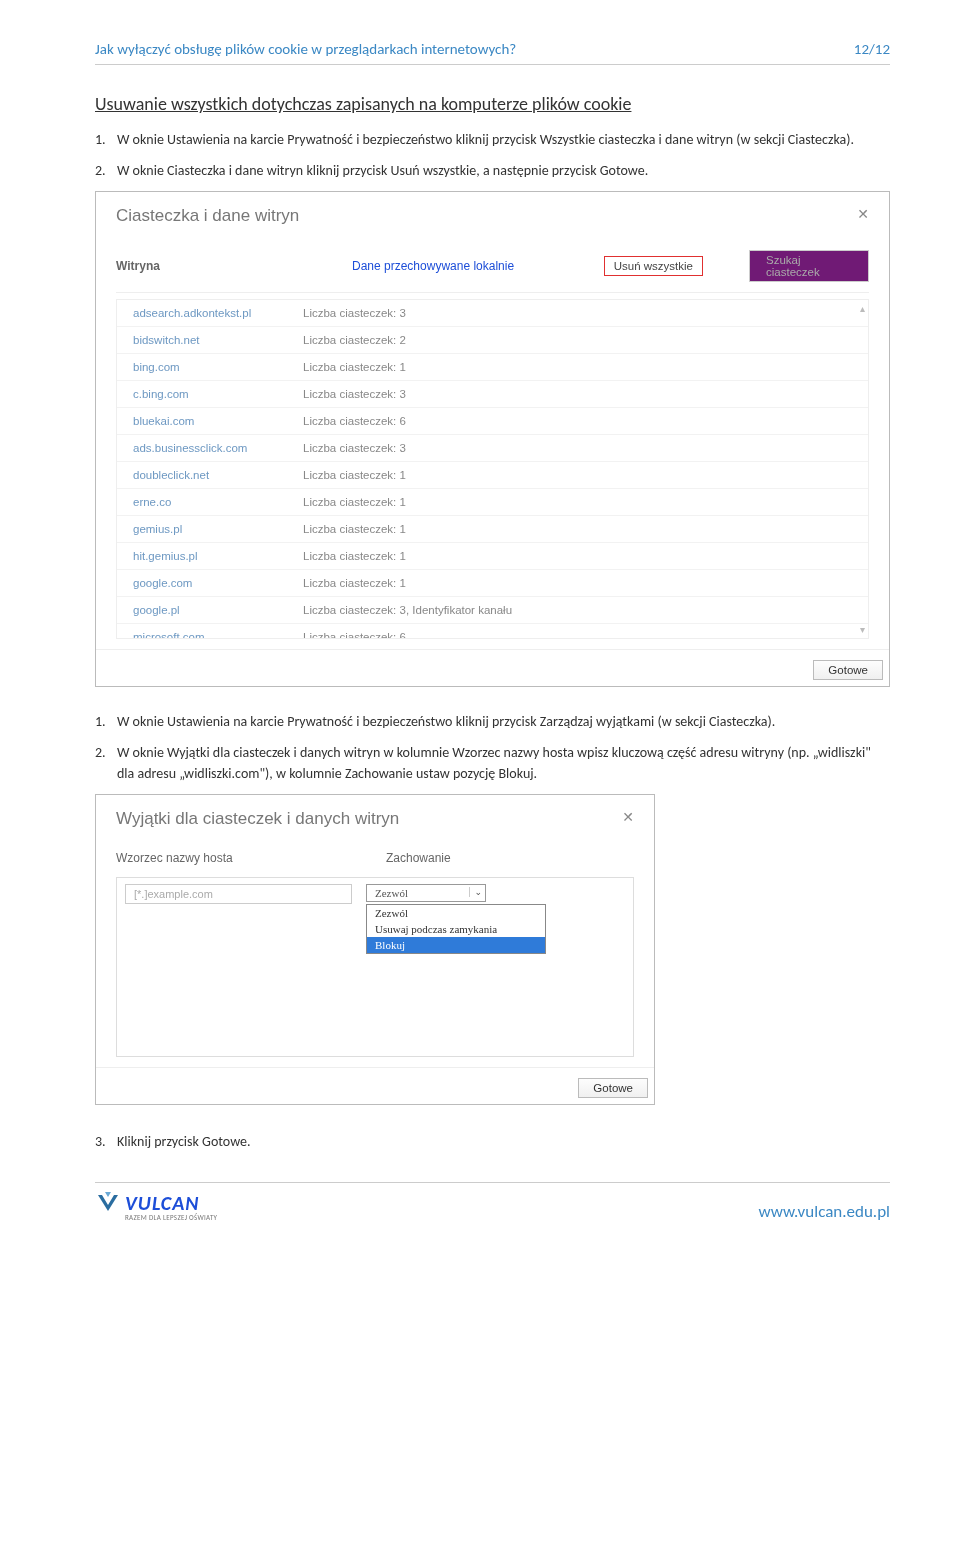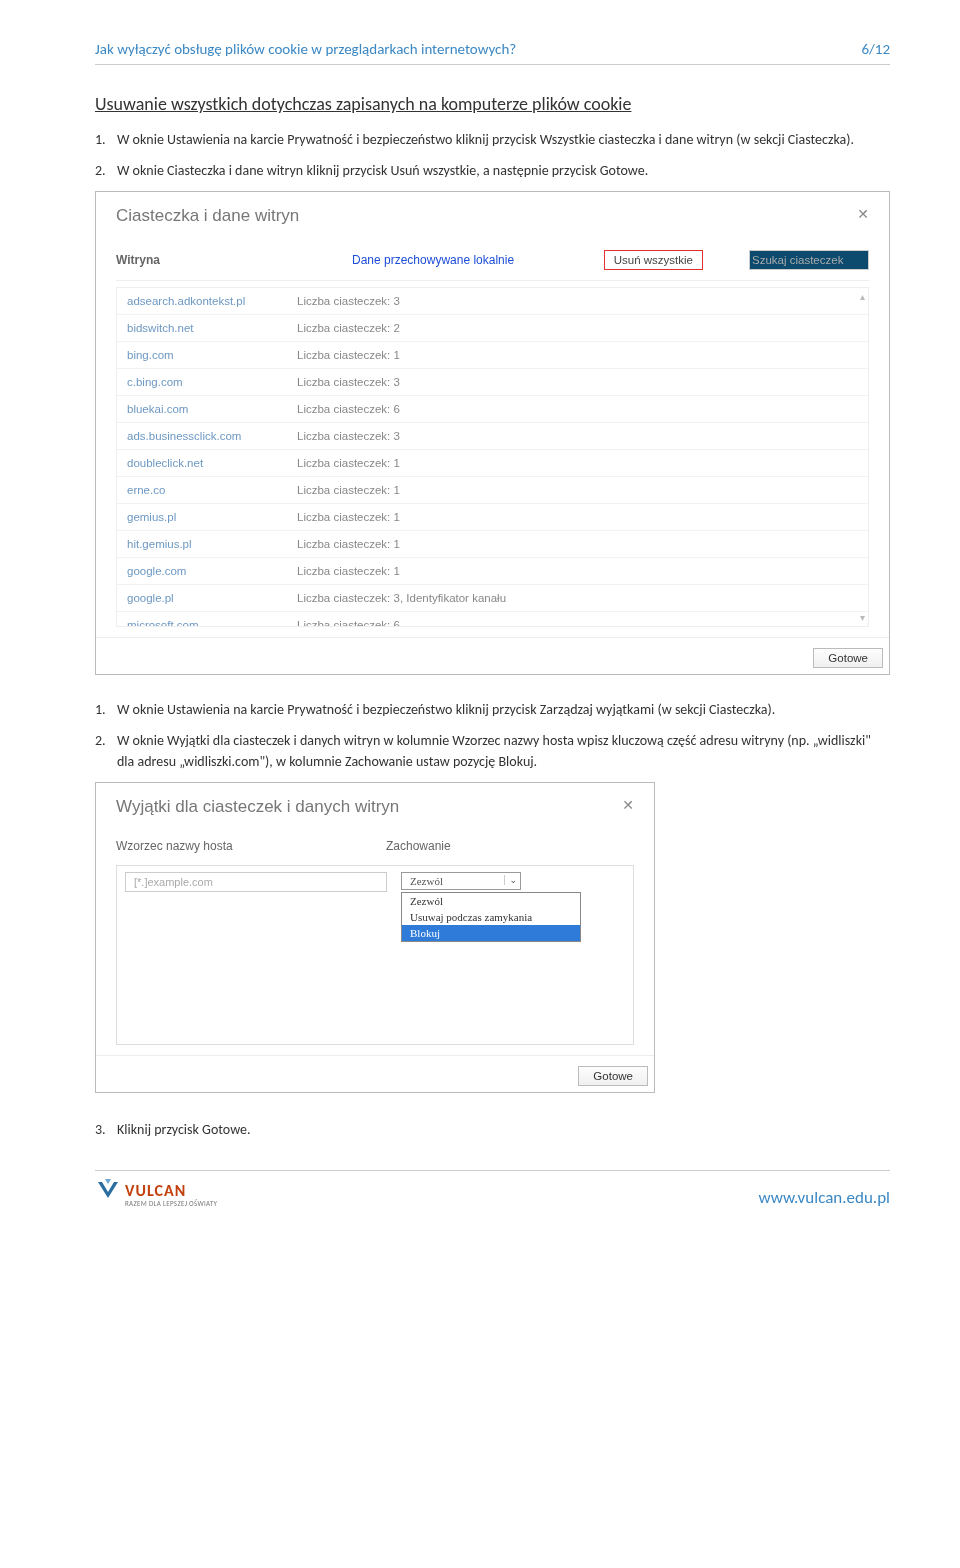--- a/index.html
+++ b/index.html
@@ -66,41 +66,41 @@
   .btn-outline {
     border: 1px solid #e03030;
     padding: 3px 9px;
     font-size: 11.5px;
     color: #444;
     background: #fff;
     margin-right: 6px;
   }
   .search-box {
     border: 1px solid #ccc;
-    padding: 3px 2px;
+    padding: 3px 16px;
     font-size: 11.5px;
     color: #aaa;
     width: 120px;
-    background: #0c4a6e;
+    background: #701a75;
   }
   .table-wrap {
     border: 1px solid #eee;
     max-height: 340px;
     overflow: hidden;
     position: relative;
     margin-top: 6px;
   }
   .trow {
     display: flex;
     padding: 7px 10px;
     border-bottom: 1px solid #f2f2f2;
     font-size: 11.5px;
     color: #6d98c2;
   }
-  .trow .dsite { width: 170px; }
+  .trow .dsite { width: 170px; margin-left: 6px; }
   .trow .ddata { flex: 1; color: #888; }
   .scroll-arrow {
     position: absolute; right: 3px; top: 3px;
     color: #bbb; font-size: 10px;
   }
   .scroll-arrow.bot { top: auto; bottom: 3px; }
   .footer-row {
     display: flex; justify-content: flex-end;
     padding: 10px 6px 6px 6px;
     border-top: 1px solid #eee;
@@ -118,21 +118,21 @@
     display: flex;
     font-size: 12px; color: #666;
     padding: 4px 0 8px 0;
   }
   .shot2-cols .c1 { width: 270px; }
   .input-host {
     border: 1px solid #ccc;
     padding: 3px 8px;
     font-size: 11px;
     color: #aaa;
-    width: 262px;
+    width: 227px;
   }
   .select-wrap {
     position: relative;
     display: inline-block;
     font-family: Liberation Serif, serif;
   }
   .select-box {
     border: 1px solid #999;
     padding: 2px 22px 2px 8px;
     font-size: 11px;
@@ -172,32 +172,32 @@
     display: flex;
     justify-content: space-between;
     align-items: flex-end;
   }
   .logo {
     display: flex; flex-direction: column; align-items: flex-start;
     color: #1a5a8a;
   }
   .logo-top { display: flex; align-items: center; gap: 4px; }
   .logo-mark svg { display: block; }
-  .logo-text { font-weight: 600; font-size: 16px; letter-spacing: 1px; color: #c2410c; }
+  .logo-text { font-weight: 600; font-size: 20px; letter-spacing: 1px; color: #1d4ed8; font-style: italic; }
   .logo-sub { font-size: 7px; letter-spacing: 0.3px; color: #777; margin-left: 30px; margin-top: -2px; }
   .footer-url { color: #3b88c4; font-size: 17px; text-align: right; }
 </style>
 </head>
 <body>
 
 <div class="page">
 
   <div class="header-line">
     <span>Jak wyłączyć obsługę plików cookie w przeglądarkach internetowych?</span>
-    <span>6/12</span>
+    <span>12/12</span>
   </div>
 
   <div class="section-title">Usuwanie wszystkich dotychczas zapisanych na komputerze plików cookie</div>
 
   <div class="step">
     <div class="step-num">1.</div>
     <div class="step-body">
       <span>W oknie</span><span class="bold"> Ustawienia </span><span>na karcie</span><span class="bold"> Prywatność i bezpieczeństwo </span><span>kliknij przycisk</span><span class="bold"> Wszystkie ciasteczka i dane witryn </span><span>(w sekcji</span><span class="bold"> Ciasteczka</span><span>).</span>
     </div>
   </div>

